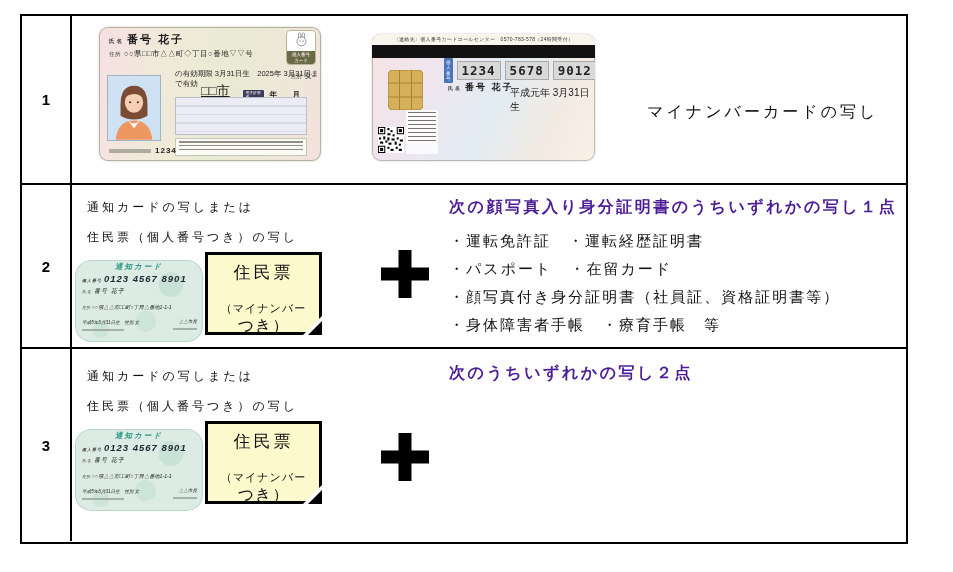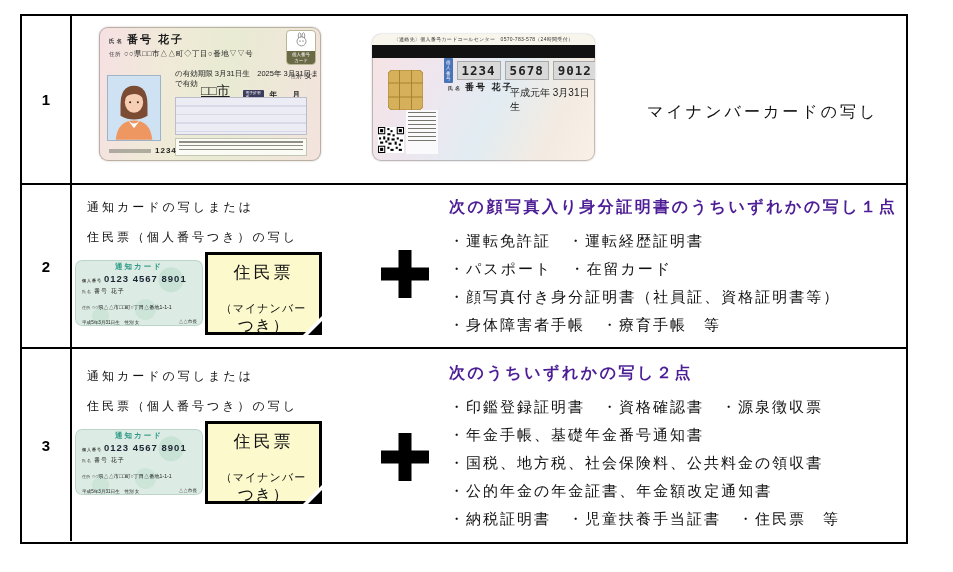--- a/index.html
+++ b/index.html
@@ -80,26 +80,26 @@
   .cb-name { position:absolute; left:76px; top:47px; font-size:9px; font-weight:600;
     letter-spacing:2px; color:#1c1c1c; }
   .cb-name .cf-lbl { font-size:5px; }
   .cb-birth { position:absolute; left:138px; top:52px; font-size:10px; color:#1c1c1c; }
   .cb-fine { position:absolute; left:34px; top:76px; width:32px; height:44px;
     background:rgba(255,255,255,.75); padding:2px; }
   .cb-fine .fline { height:1.4px; background:#77776d; margin-bottom:2.6px; }
   .cb-qr { position:absolute; left:6px; top:93px; }
 
   
-  .notice-card { position:absolute; width:128px; height:66px; border-radius:7px;
+  .notice-card { position:absolute; width:128px; height:82px; border-radius:16px;
     background:radial-gradient(circle at 75% 30%, #c9e2d6 0 12px, transparent 13px),
                radial-gradient(circle at 55% 75%, #cde5d9 0 10px, transparent 11px),
                radial-gradient(circle at 20% 85%, #cde5d9 0 8px, transparent 9px),
                #dcece4;
-    box-shadow:inset 0 0 0 1px #b9d6c8; overflow:hidden; }
+    box-shadow:inset 0 0 0 1px #b9d6c8; overflow:hidden;font-style:italic; }
   .nc-title { position:absolute; left:0; top:2px; width:100%; text-align:center;
     font-size:7.5px; font-weight:bold; color:#2f9a87; letter-spacing:2px; }
   .nc-lbl { font-size:4px; color:#444; margin-right:2px; }
   .nc-num { position:absolute; left:7px; top:13px; font-size:9.5px; font-weight:bold;
     letter-spacing:1px; color:#1d2433; }
   .nc-name { position:absolute; left:7px; top:27px; font-size:6px; color:#1c1c1c; letter-spacing:1px; }
   .nc-addr { position:absolute; left:7px; top:44px; font-size:5.2px; color:#1c1c1c; }
   .nc-birth { position:absolute; left:7px; top:60px; font-size:4.6px; color:#1c1c1c; }
   .nc-issue { position:absolute; left:7px; top:69px; width:42px; height:2px; background:#8d9a93; opacity:.7; }
   .nc-issuer { position:absolute; right:6px; top:59px; font-size:4.6px; color:#1c1c1c; }
@@ -309,24 +309,17 @@
           <div class="st-l1">住民票</div>
           <div class="st-l2">（マイナンバー</div>
           <div class="st-l3">つき）</div>
           <div class="st-cut"></div>
           <div class="st-flap"></div>
         </div>
 
         <div class="plus" style="left:309px; top:84px;"></div>
 
         <div class="rheading" style="left:377px; top:14px;">次のうちいずれかの写し２点</div>
-        <div class="ritems" style="left:377px; top:44px;">
-          <div>・印鑑登録証明書　・資格確認書　・源泉徴収票</div>
-          <div>・年金手帳、基礎年金番号通知書</div>
-          <div>・国税、地方税、社会保険料、公共料金の領収書</div>
-          <div>・公的年金の年金証書、年金額改定通知書</div>
-          <div>・納税証明書　・児童扶養手当証書　・住民票　等</div>
-        </div>
       </div>
     </div>
 
   </div>
 </div>
 
 </body></html>

